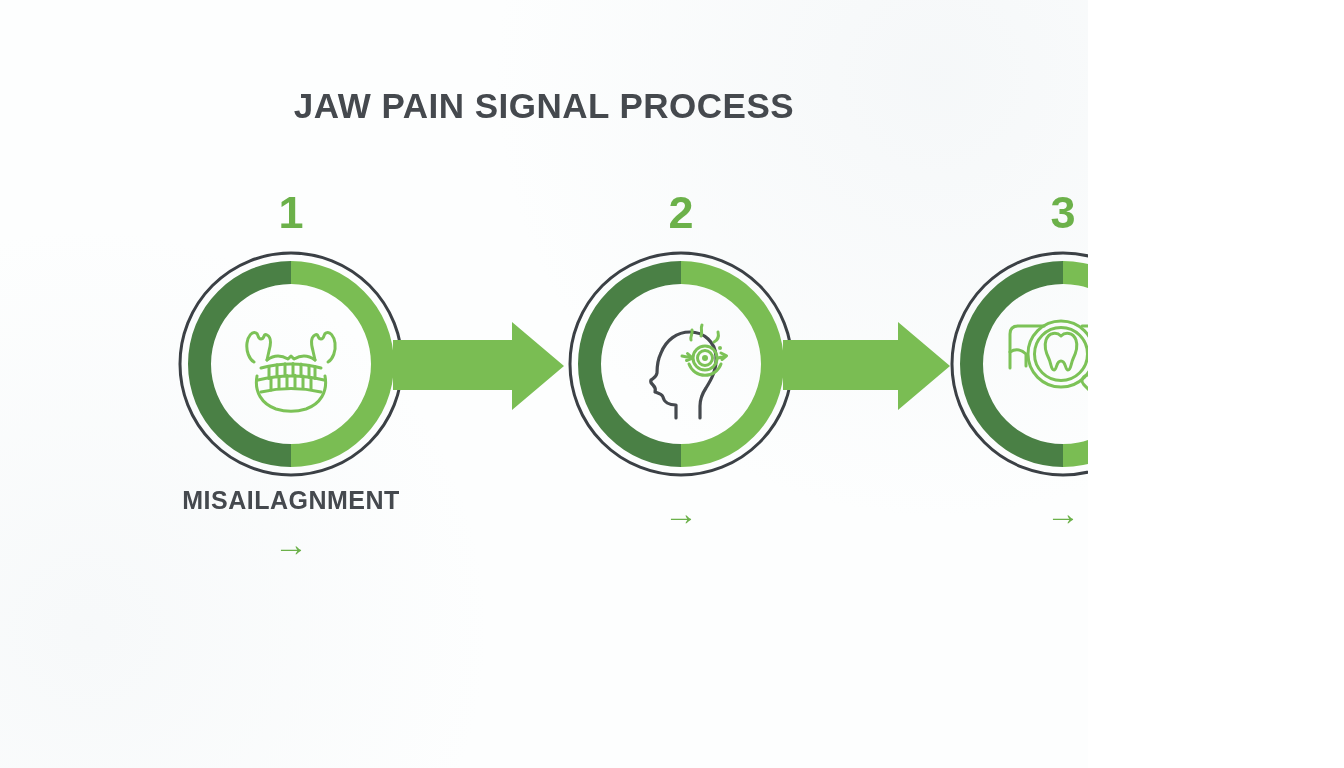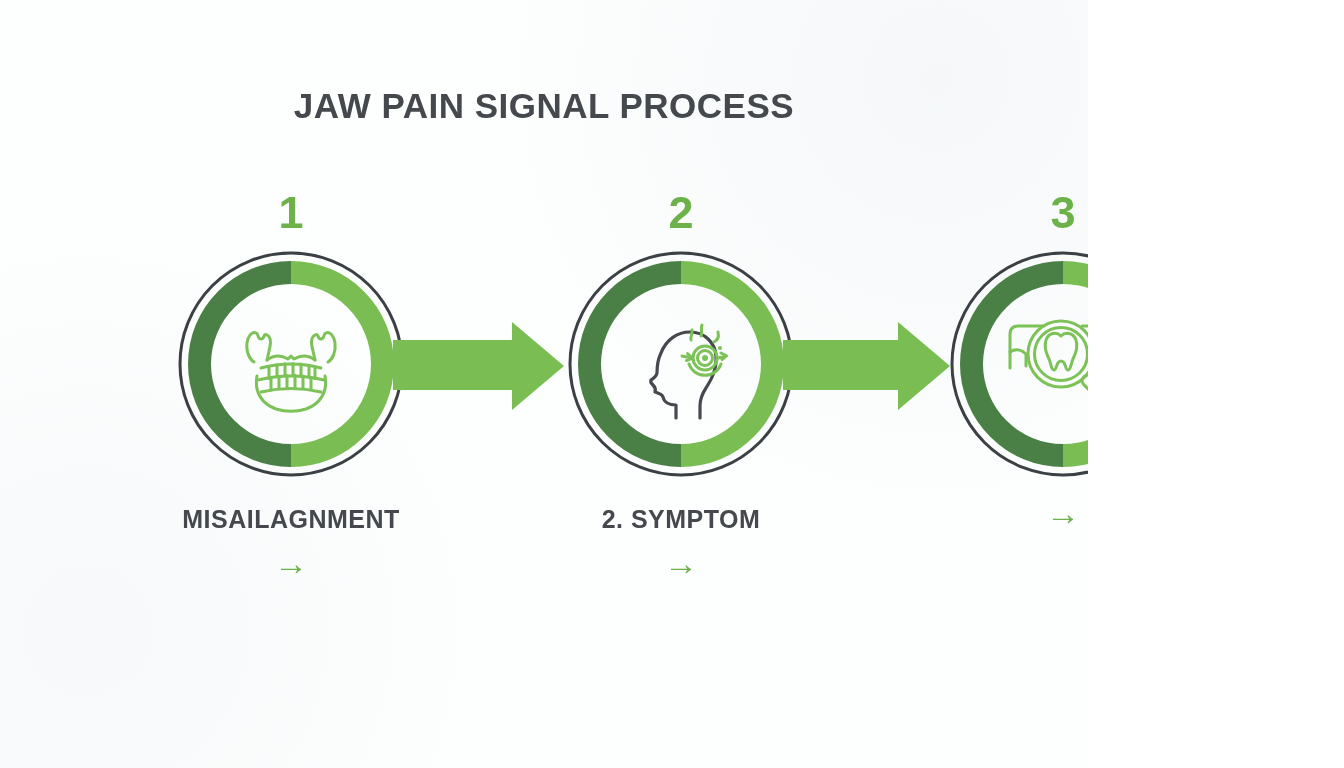--- a/index.html
+++ b/index.html
@@ -29,21 +29,21 @@
   .step{
     position:absolute;top:186px;width:300px;
     display:flex;flex-direction:column;align-items:center;
   }
   .step .num{
     height:54px;line-height:54px;font-size:45px;font-weight:700;
     color:var(--number-green);text-align:center;
   }
   .step svg.ring{display:block;margin-top:4px;}
   .step .label{
-    margin-top:21px;font-size:25px;font-weight:700;letter-spacing:.5px;
+    margin-top:2px;font-size:25px;font-weight:700;letter-spacing:.5px;
     color:var(--ink);text-align:center;white-space:nowrap;
   }
   .step .mini-arrow{
     margin-top:10px;font-size:34px;line-height:38px;
     color:var(--number-green);text-align:center;font-weight:400;
   }
   .connector{position:absolute;top:316px;z-index:3;}
   .connector polygon{fill:var(--ring-light-green);}
   svg .arc-outline{fill:none;stroke:var(--outline-dark);stroke-width:3;}
   svg .half-left{fill:var(--ring-dark-green);}
@@ -94,21 +94,20 @@
         <circle class="g-ic" cx="84" cy="52" r="12"></circle>
         <path class="g-ic" d="M68,58 A17,17 0 0 0 100,58"></path>
         <path class="g-ic" d="M70,34 c-1,-4 2,-6 1,-10"></path>
         <path class="g-ic" d="M80,30 c2,-4 -1,-7 1,-11"></path>
         <path class="g-ic" d="M93,36 c4,-2 5,-6 4,-10"></path>
         <circle class="g-fill" cx="99" cy="42" r="2"></circle>
         <path class="g-ic" d="M61,50 L71,52 M66.5,47.5 L71.5,52 L65.5,54.5"></path>
         <path class="g-ic" d="M97,52 L105,50 M100,47 L105.5,49.8 L101,53.5"></path>
       </g>
     </svg>
-    <div class="label">2. SYMPTOM</div>
     <div class="mini-arrow">→</div>
   </div>
 
   <div class="step" style="left:913px;">
     <div class="num">3</div>
     <svg class="ring" width="240" height="240" viewBox="0 0 240 240">
       <circle class="arc-outline" cx="120" cy="120" r="111"></circle>
       <path class="half-left" d="M120,17 A103,103 0 0 0 120,223 L120,200 A80,80 0 0 1 120,40 Z"></path>
       <path class="half-right" d="M120,17 A103,103 0 0 1 120,223 L120,200 A80,80 0 0 0 120,40 Z"></path>
       <g transform="translate(55,50)">

